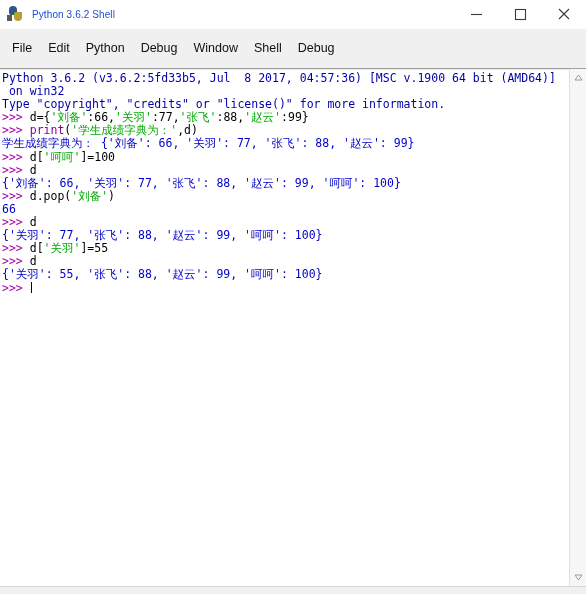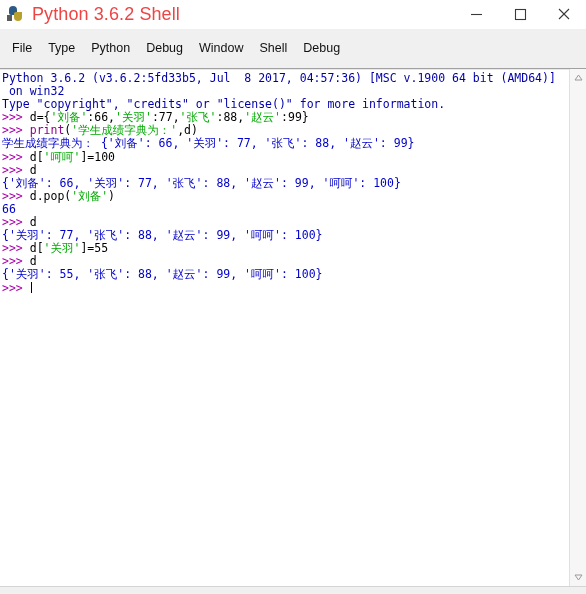--- a/index.html
+++ b/index.html
@@ -50,22 +50,22 @@
     background: #b8a02e;
     border-radius: 2px 0 4px 4px;
   }
   .title-icon .pysnake-c {
     position: absolute;
     left: 0px; top: 10px;
     width: 5px; height: 6px;
     background: #5a5a5a;
   }
   .title-text {
-    font-size: 18px;
-    color: #ef4444;
+    font-size: 10px;
+    color: #1d4ed8;
     letter-spacing: 0.1px;
     white-space: nowrap;
   }
   .winctrls {
     position: absolute;
     right: 0;
     top: 0;
     height: 28px;
     display: flex;
     align-items: center;
@@ -217,21 +217,21 @@
         <svg width="14" height="14" viewBox="0 0 14 14">
             <line x1="2" y1="2" x2="12" y2="12" stroke="currentColor" stroke-width="1.1"></line>
             <line x1="12" y1="2" x2="2" y2="12" stroke="currentColor" stroke-width="1.1"></line>
           </svg>
       </div>
     </div>
   </div>
 
   <div class="menubar">
     <div class="menu-item">File</div>
-    <div class="menu-item">Type</div>
+    <div class="menu-item">Edit</div>
     <div class="menu-item">Python</div>
     <div class="menu-item">Debug</div>
     <div class="menu-item">Window</div>
     <div class="menu-item">Shell</div>
     <div class="menu-item">Debug</div>
   </div>
 
   <div class="workarea">
     <div class="textwrap">
       <div class="console" id="console"><div class="ln"><span class="c-banner">Python 3.6.2 (v3.6.2:5fd33b5, Jul  8 2017, 04:57:36) [MSC v.1900 64 bit (AMD64)]</span></div><div class="ln"><span class="c-banner"> on win32</span></div><div class="ln"><span class="c-banner">Type "copyright", "credits" or "license()" for more information.</span></div><div class="ln"><span class="c-prompt">&gt;&gt;&gt; </span><span class="c-code">d={</span><span class="c-string">'刘备'</span><span class="c-code">:66,</span><span class="c-string">'关羽'</span><span class="c-code">:77,</span><span class="c-string">'张飞'</span><span class="c-code">:88,</span><span class="c-string">'赵云'</span><span class="c-code">:99}</span></div><div class="ln"><span class="c-prompt">&gt;&gt;&gt; </span><span class="c-builtin">print</span><span class="c-code">(</span><span class="c-string">'学生成绩字典为：'</span><span class="c-code">,d)</span></div><div class="ln"><span class="c-output">学生成绩字典为： {'刘备': 66, '关羽': 77, '张飞': 88, '赵云': 99}</span></div><div class="ln"><span class="c-prompt">&gt;&gt;&gt; </span><span class="c-code">d[</span><span class="c-string">'呵呵'</span><span class="c-code">]=100</span></div><div class="ln"><span class="c-prompt">&gt;&gt;&gt; </span><span class="c-code">d</span></div><div class="ln"><span class="c-output">{'刘备': 66, '关羽': 77, '张飞': 88, '赵云': 99, '呵呵': 100}</span></div><div class="ln"><span class="c-prompt">&gt;&gt;&gt; </span><span class="c-code">d.pop(</span><span class="c-string">'刘备'</span><span class="c-code">)</span></div><div class="ln"><span class="c-output">66</span></div><div class="ln"><span class="c-prompt">&gt;&gt;&gt; </span><span class="c-code">d</span></div><div class="ln"><span class="c-output">{'关羽': 77, '张飞': 88, '赵云': 99, '呵呵': 100}</span></div><div class="ln"><span class="c-prompt">&gt;&gt;&gt; </span><span class="c-code">d[</span><span class="c-string">'关羽'</span><span class="c-code">]=55</span></div><div class="ln"><span class="c-prompt">&gt;&gt;&gt; </span><span class="c-code">d</span></div><div class="ln"><span class="c-output">{'关羽': 55, '张飞': 88, '赵云': 99, '呵呵': 100}</span></div><div class="ln"><span class="c-prompt">&gt;&gt;&gt; </span><span class="c-code"></span><span class="caret"></span></div></div>

